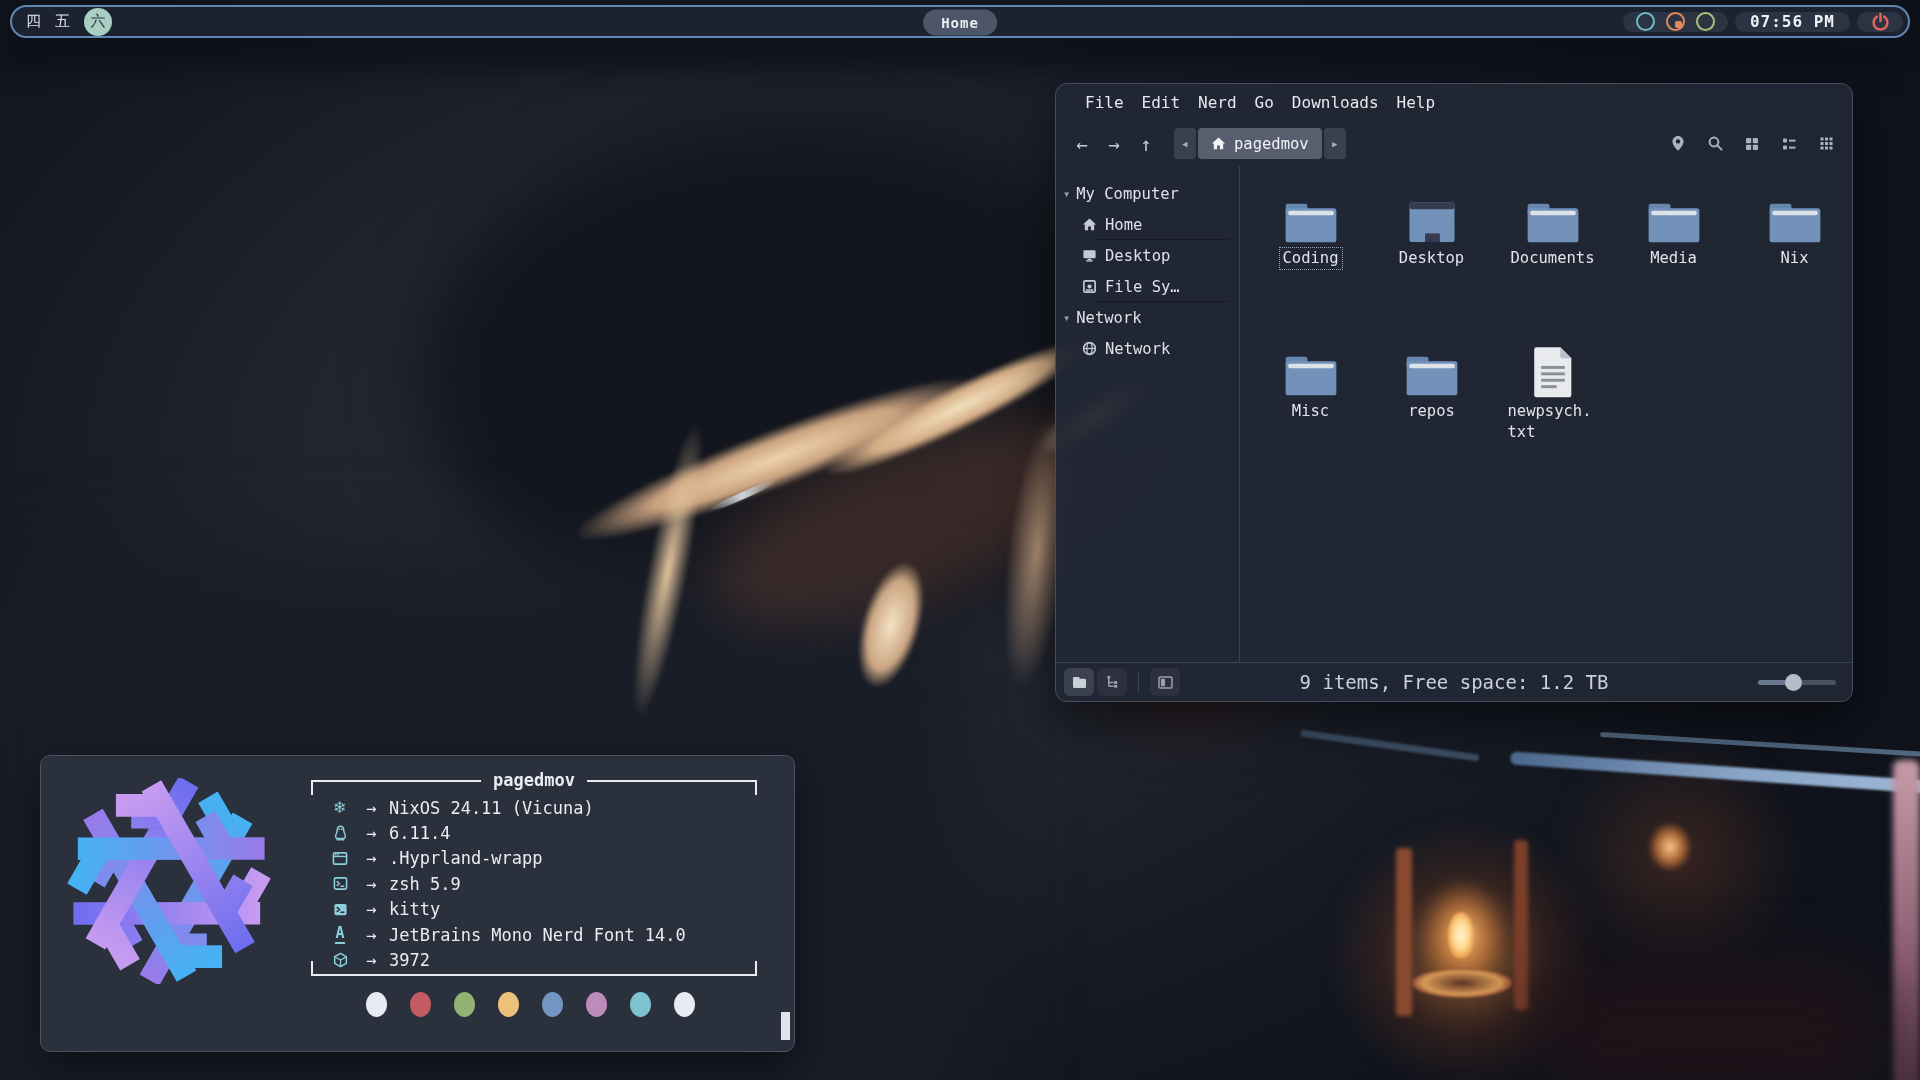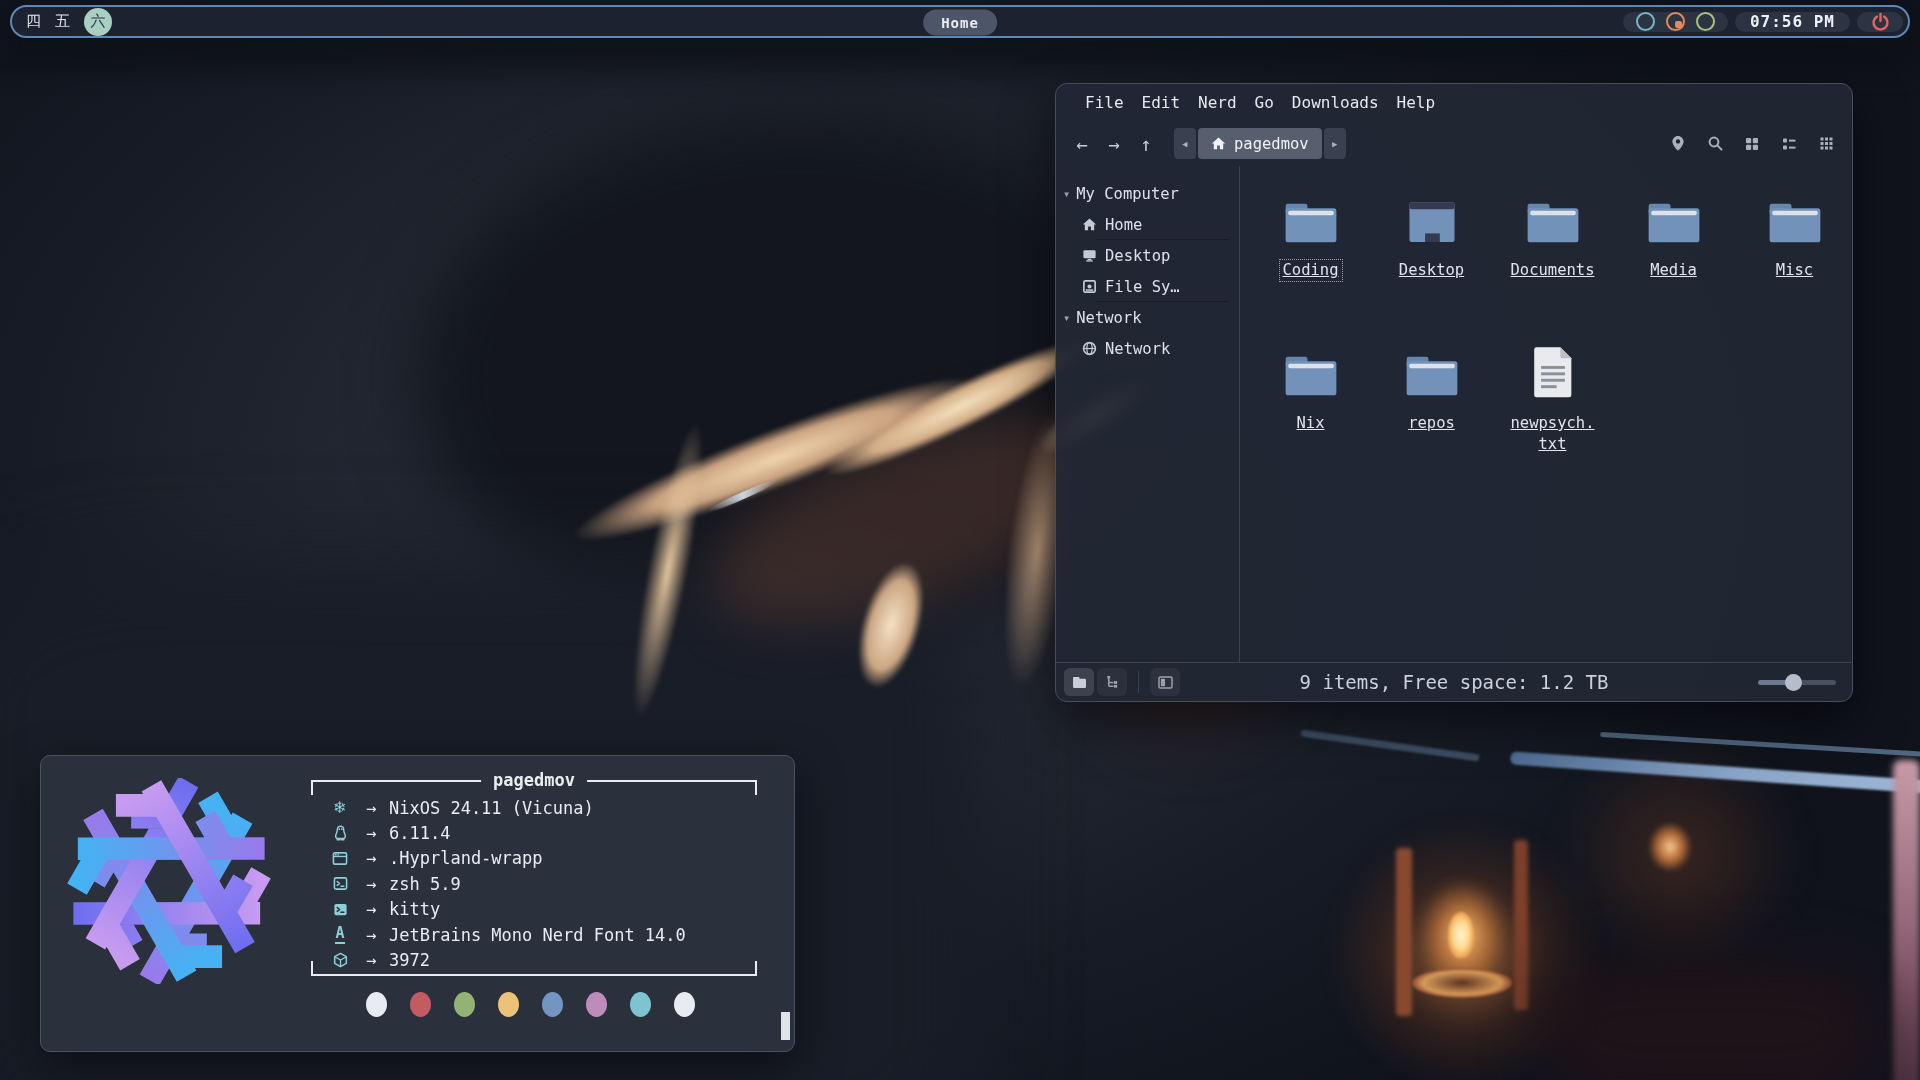--- a/index.html
+++ b/index.html
@@ -95,22 +95,22 @@
   .side-row { height:31px; display:flex; align-items:center; font-size:15.5px; color:#dce1ea; position:relative; }
   .side-head { padding-left:7px; gap:6px; }
   .side-head .tri { color:#98a1b0; font-size:12px; }
   .side-child { padding-left:26px; gap:8px; }
   .side-child svg { flex:0 0 auto; }
   .row-underline { position:absolute; left:40px; right:10px; bottom:0; height:1px; background:#171b24; }
   .v-divider { width:1px; background:#3a4150; flex:0 0 auto; }
   .grid { flex:1; padding:24px 0 0 10px; display:grid; grid-template-columns:repeat(5,121px); grid-auto-rows:153px; }
   .cell { display:flex; flex-direction:column; align-items:center; }
   .icon-wrap { height:56px; display:flex; align-items:flex-end; justify-content:center; }
-  .cell-label { margin-top:14px; font-size:15.5px; line-height:21px; color:#e0e4ec; text-align:center;
-    max-width:96px; word-break:break-all; padding:0 3px;text-decoration:underline; }
+  .cell-label { margin-top:2px; font-size:15.5px; line-height:21px; color:#e0e4ec; text-align:left;
+    max-width:96px; word-break:break-all; padding:0 3px; }
   .cell-label.focused { outline:1px dotted #9aa2b0; }
   .statusbar { height:39px; border-top:1px solid #3c4350; position:relative; display:flex; align-items:center; flex:0 0 auto; }
   .sb-btns { display:flex; align-items:center; gap:3px; padding-left:8px; }
   .sb-btn { width:30px; height:28px; border-radius:6px; display:flex; align-items:center; justify-content:center;
     background:rgba(255,255,255,.05); }
   .sb-btn.active { background:rgba(255,255,255,.13); }
   .sb-sep { width:1px; height:22px; background:#3c4350; margin:0 8px; }
   .sb-text { position:absolute; left:50%; transform:translateX(-50%); font-size:19px; color:#ccd2dc; white-space:nowrap; }
   .slider { margin-left:auto; margin-right:16px; position:relative; width:78px; height:17px; display:flex; align-items:center; }
   .slider-track { width:100%; height:5px; border-radius:3px;
@@ -352,31 +352,31 @@
         <span class="cell-label">Media</span>
       </div>
       <div class="cell">
         <span class="icon-wrap">
           <svg width="56" height="46" viewBox="0 0 64 52">
               <rect x="3" y="4" width="25" height="12" rx="2.5" fill="#6687ad"></rect>
               <rect x="3" y="9" width="58" height="39" rx="3" fill="var(--folder)"></rect>
               <rect x="6" y="12" width="52" height="5" rx="2" fill="#dde2e9"></rect>
             </svg>
         </span>
-        <span class="cell-label">Misc</span>
+        <span class="cell-label">Nix</span>
       </div>
       <div class="cell">
         <span class="icon-wrap">
           <svg width="56" height="46" viewBox="0 0 64 52">
               <rect x="3" y="4" width="25" height="12" rx="2.5" fill="#6687ad"></rect>
               <rect x="3" y="9" width="58" height="39" rx="3" fill="var(--folder)"></rect>
               <rect x="6" y="12" width="52" height="5" rx="2" fill="#dde2e9"></rect>
             </svg>
         </span>
-        <span class="cell-label">Nix</span>
+        <span class="cell-label">Misc</span>
       </div>
       <div class="cell">
         <span class="icon-wrap">
           <svg width="56" height="46" viewBox="0 0 64 52">
               <rect x="3" y="4" width="25" height="12" rx="2.5" fill="#6687ad"></rect>
               <rect x="3" y="9" width="58" height="39" rx="3" fill="var(--folder)"></rect>
               <rect x="6" y="12" width="52" height="5" rx="2" fill="#dde2e9"></rect>
             </svg>
         </span>
         <span class="cell-label">repos</span>

